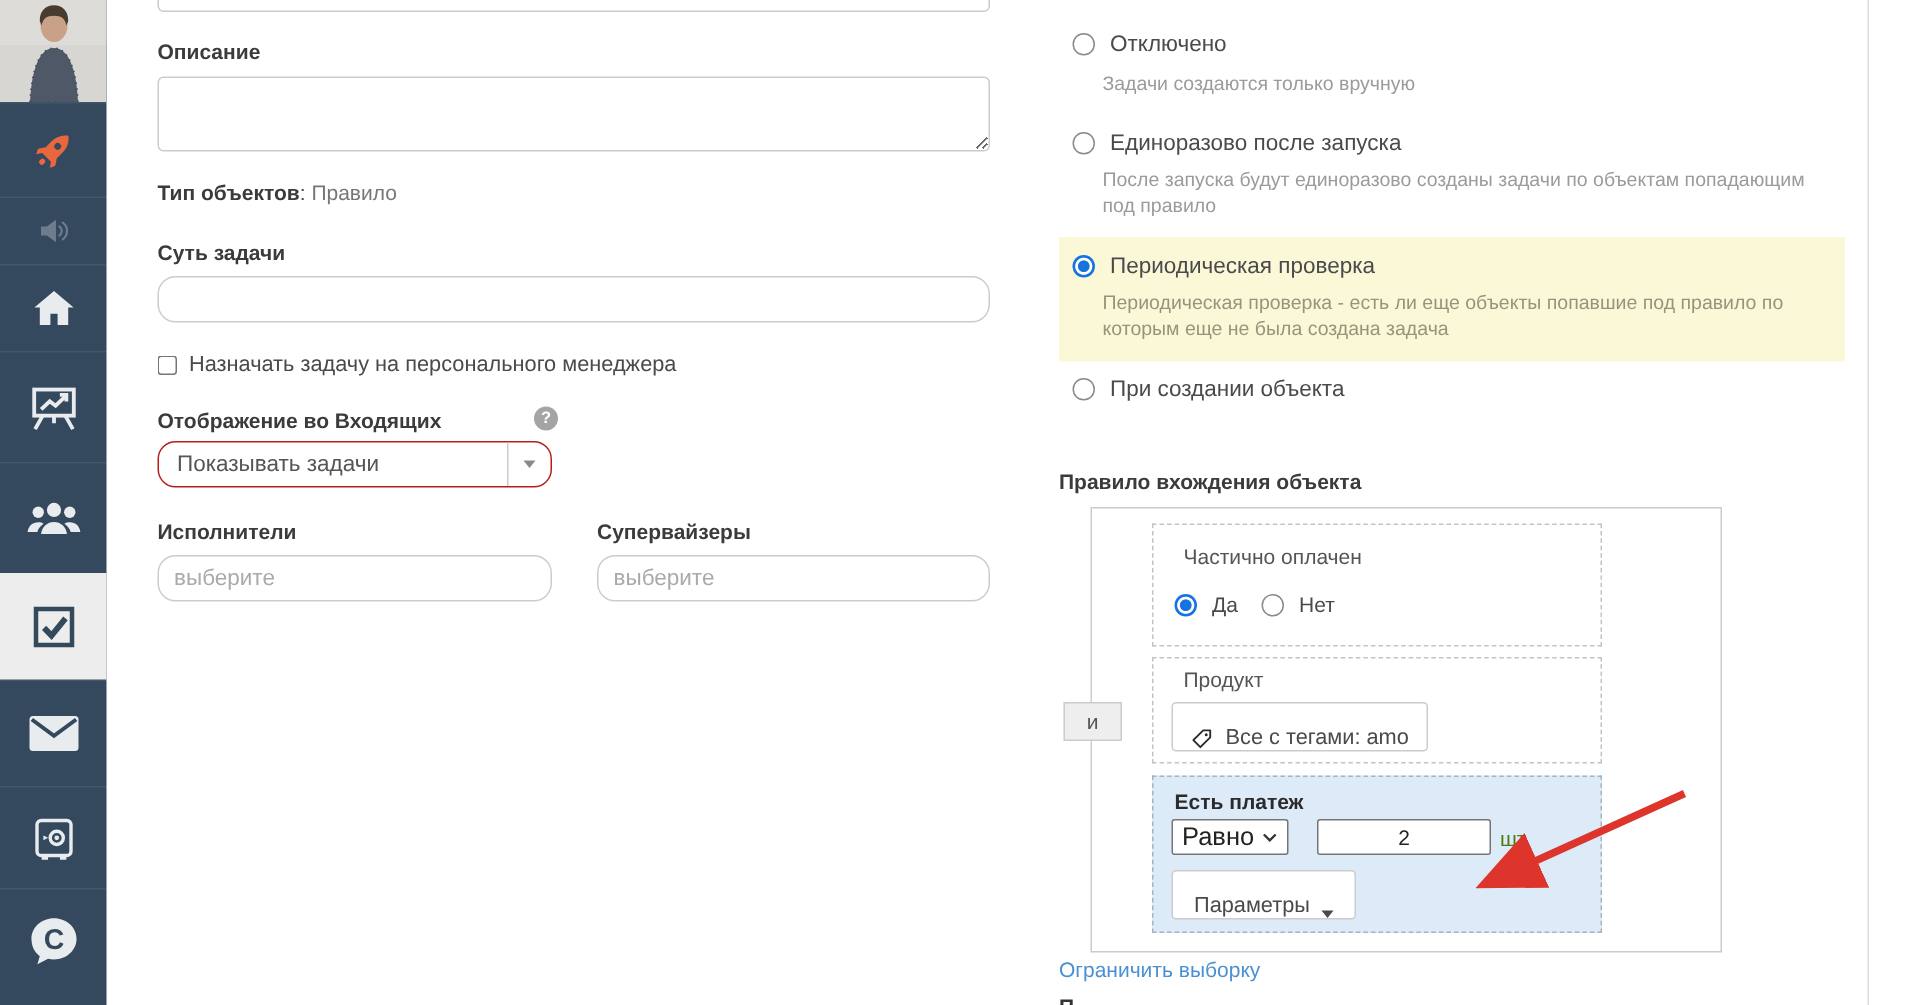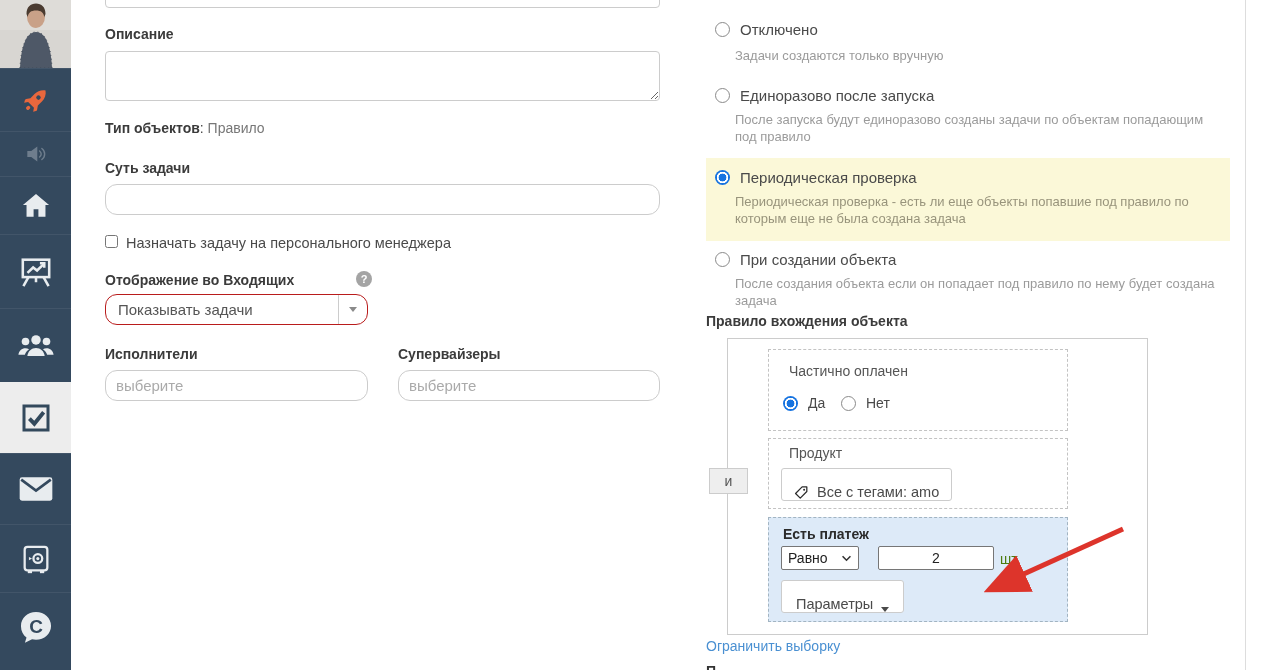--- a/index.html
+++ b/index.html
@@ -21,21 +21,21 @@
   .txt-input { border:1px solid #ccc; border-radius:12px; background:#fff; font-size:15px;
                color:#444; padding:0 10px; font-family:"Liberation Sans",sans-serif; outline:none; }
   .txt-input::placeholder { color:#aaa; }
 
   
   #leftcol { position:absolute; left:105px; top:0; width:555px; height:670px; }
   .abs { position:absolute; }
   #top-partial-input { left:0; top:-26px; width:555px; height:34px; border:1px solid #ccc; border-radius:4px; }
   #desc-area { left:0; top:51px; width:555px; height:50px; border:1px solid #ccc; border-radius:4px;
                resize:both; font-family:"Liberation Sans",sans-serif; font-size:15px; padding:6px 10px; color:#444; outline:none;}
-  .chk-row { display:flex; align-items:flex-start; gap:8px; font-size:14.5px; color:#4a4a4a; }
+  .chk-row { display:flex; align-items:center; gap:8px; font-size:14.5px; color:#4a4a4a; }
   .chk { width:13px; height:13px; accent-color:#fff; }
   .help-badge { display:inline-flex; width:16px; height:16px; border-radius:50%; background:#a4a4a4;
                 color:#fff; font-size:11px; font-weight:bold; align-items:center; justify-content:center; cursor:pointer;}
   .select-box { display:flex; align-items:center; border:1px solid #b91c1c; border-radius:12px; background:#fff;
                 height:31px; cursor:pointer; }
   .select-box .val { flex:1; padding:0 12px; font-size:15px; color:#555; }
   .select-box .arrow-seg { width:29px; height:100%; border-left:1px solid #ccc; display:flex;
                            align-items:center; justify-content:center; }
   .tri-down { width:0; height:0; border-left:4px solid transparent; border-right:4px solid transparent;
               border-top:5px solid #8a8a8a; }
@@ -49,21 +49,21 @@
   .radio-row { display:flex; align-items:center; gap:10px; font-size:15px; color:#4a4a4a; }
   .desc { font-size:13px; color:#9b9b9b; line-height:17px; }
   #opt3-box { left:0; top:158px; width:524px; height:83px; background:#fbf8d8; }
   #opt3-box .desc { color:#98947c; }
 
   #rule-outer { left:21px; top:338px; width:421px; height:297px; border:1px solid #ccc; background:#fff; }
   .dashed-box { position:absolute; left:40px; width:300px; border:1px dashed #c3c3c3; background:#fff; }
   .cond-title { font-size:14px; color:#555; }
   #cond3 { background:#ddeaf8; border:1px dashed #a2b4c2; }
   .mini-select { display:flex; align-items:center; justify-content:space-between; width:78px; height:24px;
-                 border:1px solid #767676; border-radius:2px; background:#fff; font-size:14px; color:#222;
+                 border:1px solid #767676; border-radius:2px; background:#fff; font-size:17px; color:#222;
                  padding:0 6px; cursor:pointer; }
   .mini-input { width:116px; height:24px; border:1px solid #767676; border-radius:2px; text-align:center;
                 font-size:14px; color:#222; font-family:"Liberation Sans",sans-serif; outline:none; }
   .btn { display:inline-flex; align-items:flex-end; gap:8px; background:#fff; border:1px solid #ccc;
          border-radius:3px; font-size:14.5px; color:#4a4a4a; cursor:pointer;
          font-family:"Liberation Sans",sans-serif; }
   #and-chip { left:3px; top:468px; width:39px; height:26px; background:#eee; border:1px solid #ccc;
               display:flex; align-items:center; justify-content:center; font-size:14px; color:#555; z-index:3;}
   .link { font-size:14px; color:#4a90d2; cursor:pointer; text-decoration:none; }
   #divider-right { position:absolute; left:1245px; top:0; width:1px; height:670px; background:#ddd; }
@@ -222,21 +222,20 @@
       </div>
       <div class="desc" style="position:absolute; left:29px; top:35px; width:492px">Периодическая проверка - есть ли еще объекты попавшие под правило по которым еще не была создана задача</div>
     </div>
 
     <div class="abs desc" style="left:29px; top:111px; width:470px">После запуска будут единоразово созданы задачи по объектам попадающим под правило</div>
 
     <div class="abs radio-row" style="left:9px; top:251px">
       <span class="radio"></span>
       <span>При создании объекта</span>
     </div>
-    <div class="abs desc" style="left:29px; top:275px; width:500px">После создания объекта если он попадает под правило по нему будет создана задача</div>
 
     <div class="abs lbl" style="left:0; top:313px">Правило вхождения объекта</div>
 
     <div class="abs" id="rule-outer">
 
       <div class="dashed-box" style="top:10px; height:82px">
         <div class="cond-title" style="position:absolute; left:20px; top:13px">Частично оплачен</div>
         <div class="radio-row" style="position:absolute; left:14px; top:45px; font-size:14px">
           <span class="radio checked"></span>
           <span>Да</span>

